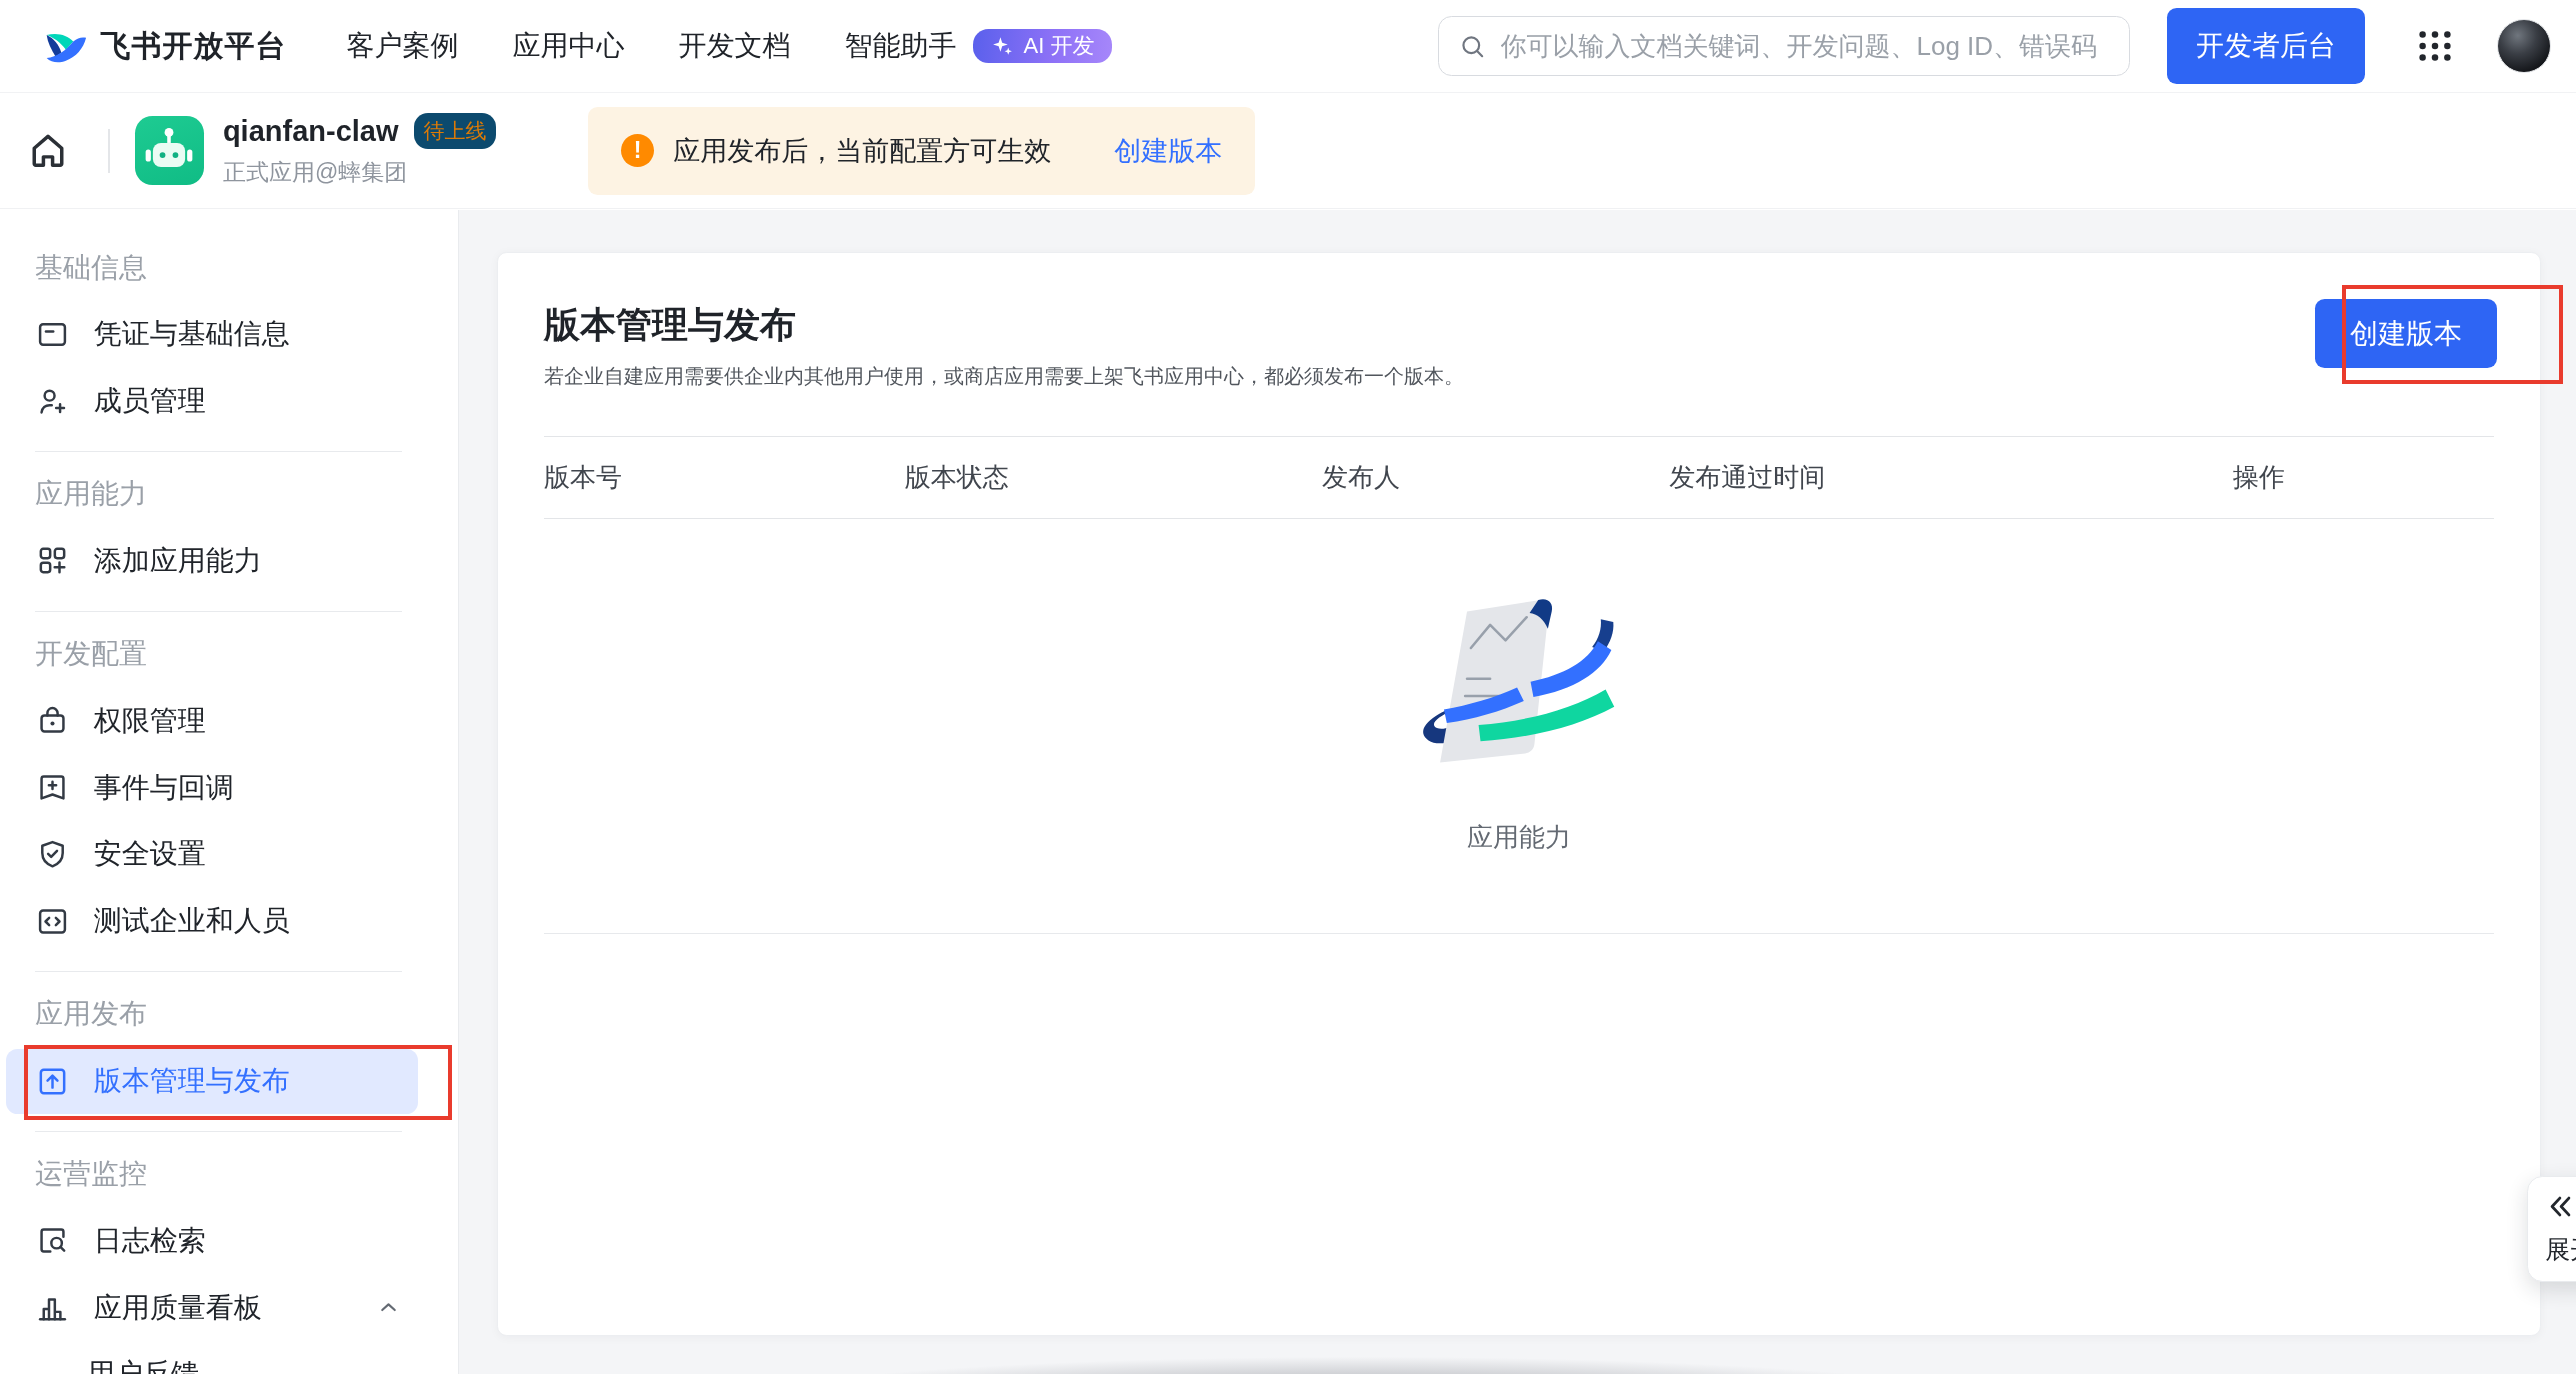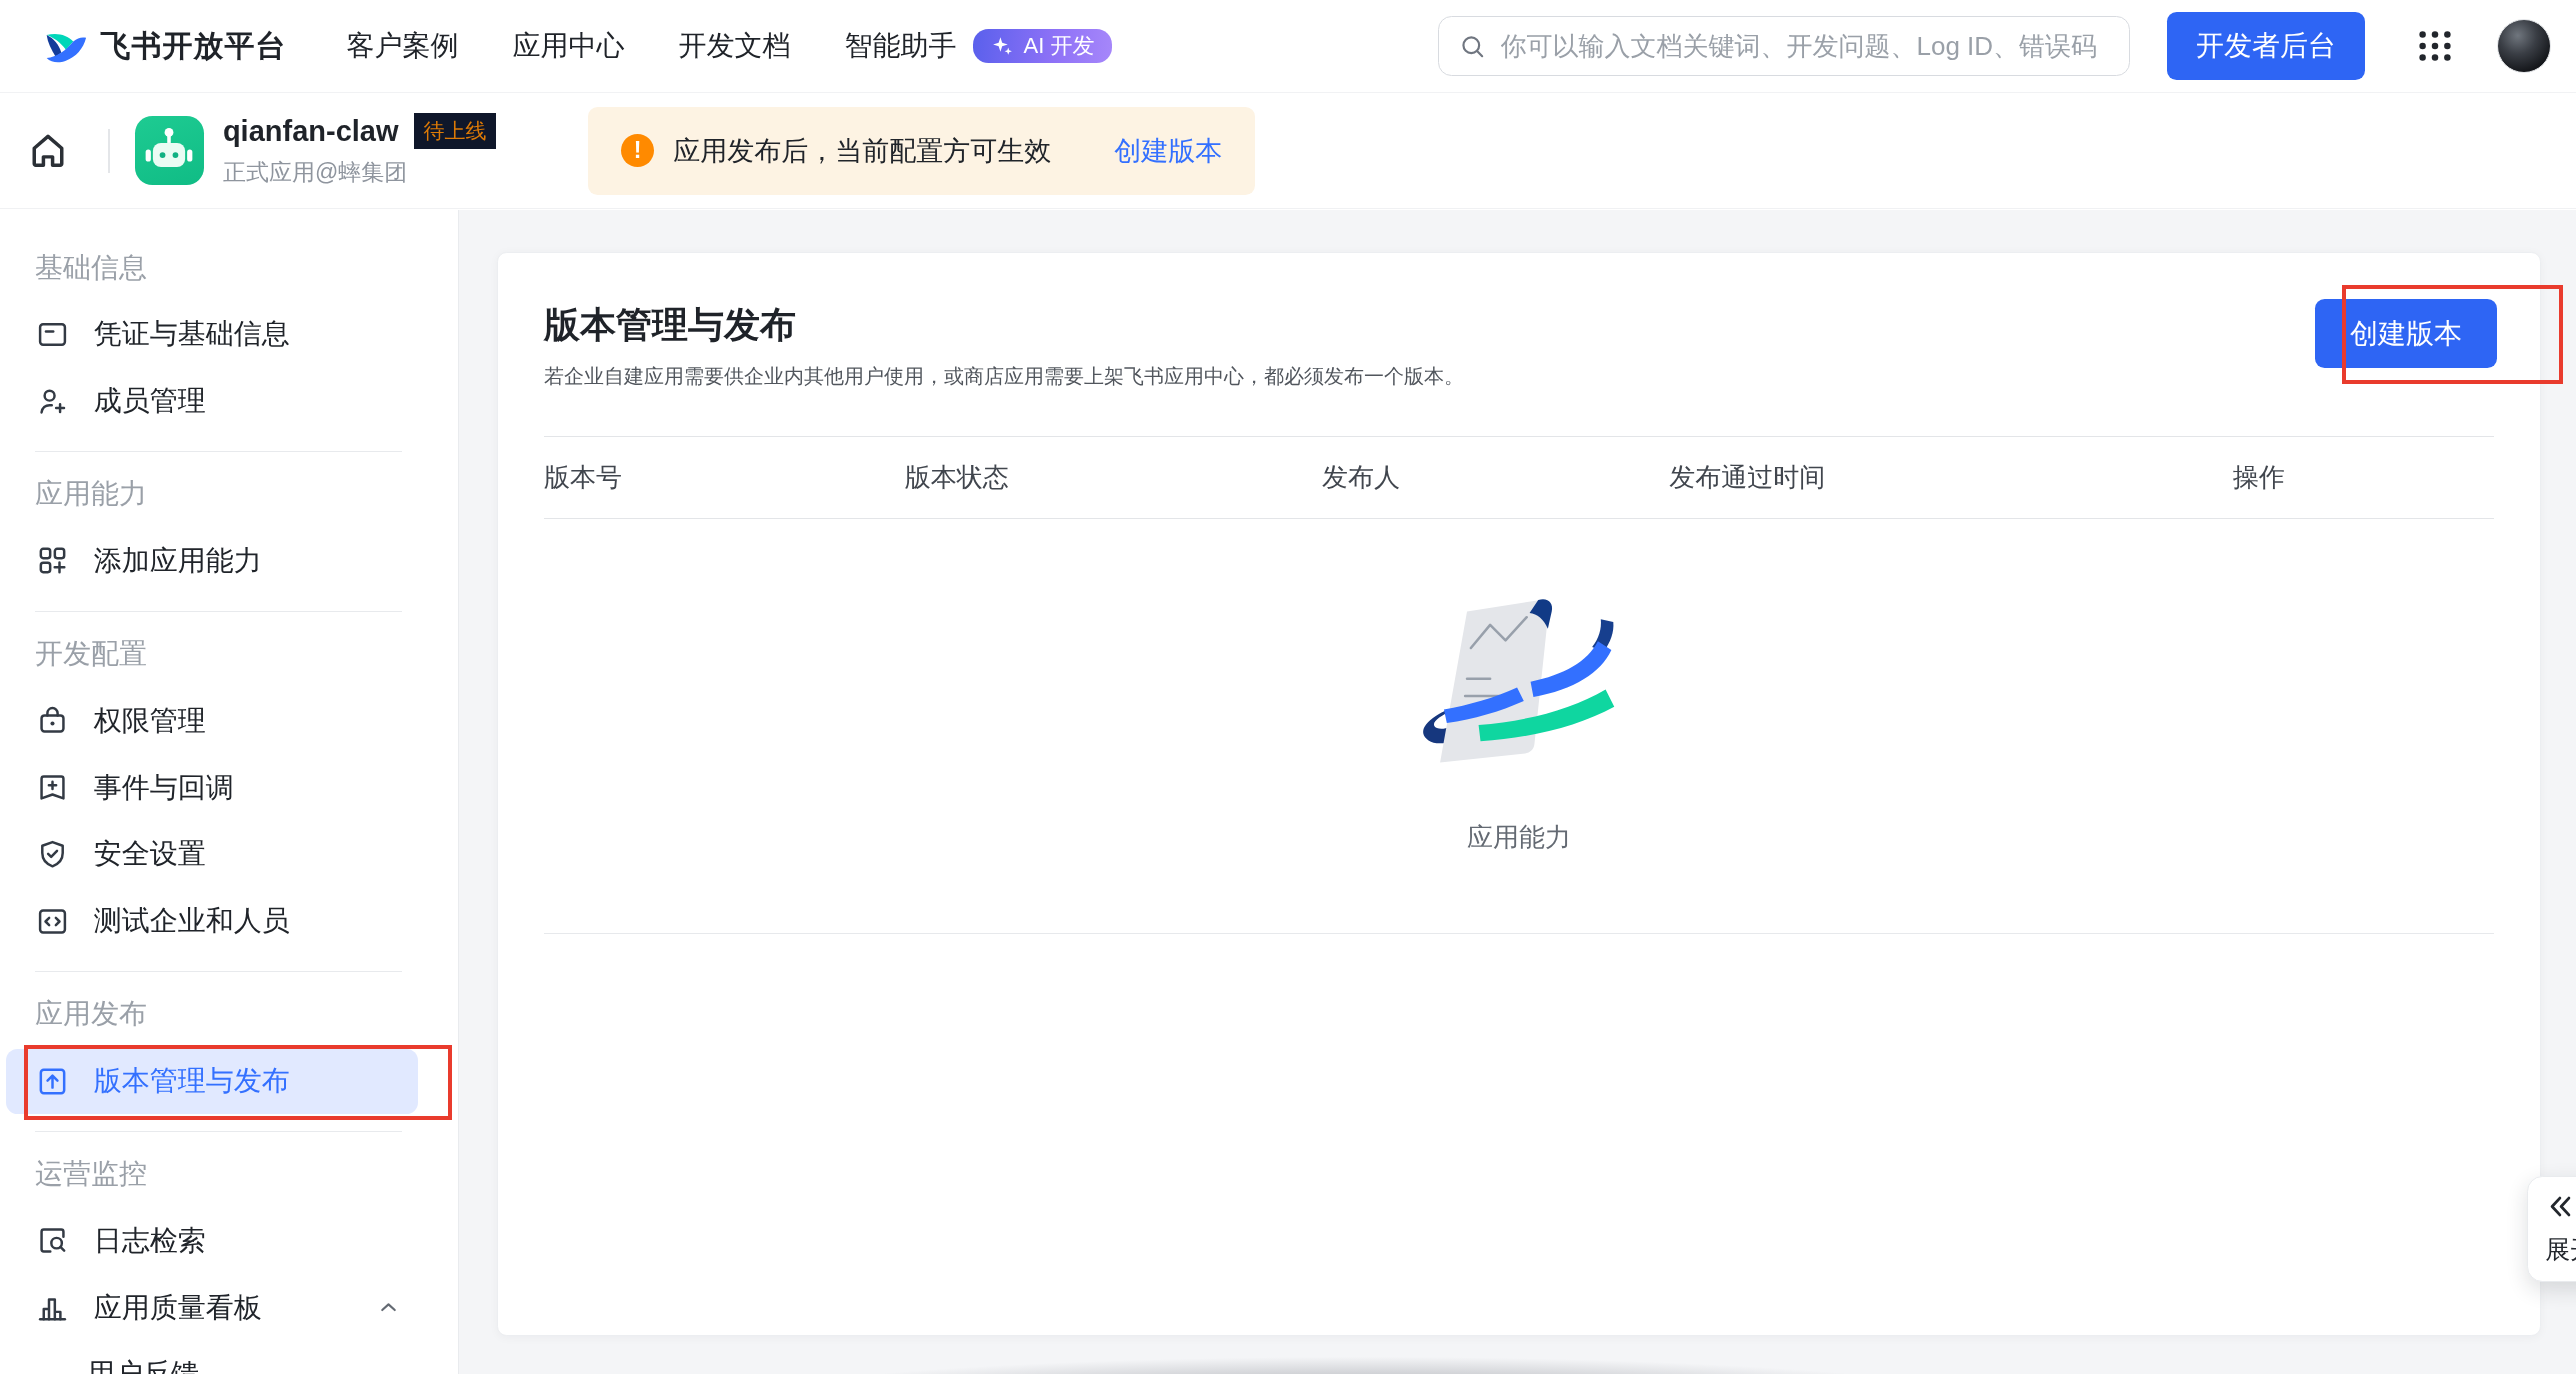--- a/index.html
+++ b/index.html
@@ -20,41 +20,41 @@
   .ai-badge { margin-left:-38px; display:flex; align-items:center; gap:8.7px; height:34px;
               padding:0 17.3px; border-radius:15.4px; color:#fff; font-size:22px; font-weight:500;
               background:linear-gradient(95deg,#5a60ec 0%,#8f72f7 60%,#a687fa 100%); }
   .hdr-spacer { flex:1; }
   .searchbox { width:692px; height:60px; border:1.9px solid #d8dbe0; border-radius:13.5px;
                display:flex; align-items:center; gap:13.5px; padding:0 19px; background:#fff; }
   .searchbox svg { width:29px; height:29px; color:#707680; flex:none; }
   .searchbox input { border:none; outline:none; font-size:26px; flex:1; background:transparent;
                      font-family:inherit; color:#1f2329; }
   .searchbox input::placeholder { color:#9aa0a8; }
-  .console-btn { margin-left:37px; height:68px; padding:11px 29px; border:none; border-radius:9.6px;
+  .console-btn { margin-left:37px; height:76px; padding:11px 29px; border:none; border-radius:9.6px;
                  background:#2e65f4; color:#fff; font-size:28px; font-weight:500; cursor:pointer;
                  display:flex; align-items:center; font-family:inherit; white-space:nowrap; }
   .apps-icon { margin-left:50px; width:40px; height:40px; color:#22262c; cursor:pointer; }
   .avatar { margin-left:42px; width:54px; height:54px; border-radius:50%; cursor:pointer;
             background:radial-gradient(circle at 38% 30%, #70767e 0%, #3a3e45 38%, #15171b 75%);
             border:1px solid #e3e5e8; }
   
   .appbar { position:absolute; top:93px; left:0; right:0; height:116px; background:#fff;
             display:flex; align-items:center; padding-left:23px; border-bottom:1px solid #f0f1f3; z-index:4; }
   .home-btn { width:50px; height:50px; display:flex; align-items:center; justify-content:center;
               color:#2b3036; cursor:pointer; }
   .home-btn svg { width:44px; height:44px; }
   .vdiv { width:1.9px; height:44px; background:#e4e6e9; margin:0 25px 0 35px; }
   .app-icon { width:69px; height:69px; border-radius:17.3px; flex:none;
               background:linear-gradient(160deg,#1ecb92,#10bc85); display:flex; align-items:center; justify-content:center; }
   .app-icon svg { width:58px; height:58px; }
   .app-meta { margin-left:19px; }
   .app-name-row { display:flex; align-items:center; gap:15.4px; }
   .app-name { font-size:29px; font-weight:700; }
-  .status-badge { font-size:21px; color:#dd7a06; background:#0f172a; padding:3.8px 9.6px; border-radius:0; }
+  .status-badge { font-size:21px; color:#dd7a06; background:#0c4a6e; padding:3.8px 9.6px; border-radius:14px; }
   .app-subtitle { font-size:23px; color:#8f959e; margin-top:7.7px; }
   .notice { margin-left:92px; height:88px; background:#fdf3e3; border-radius:9.6px;
             display:flex; align-items:center; padding:0 33px; gap:19px; }
   .warn-icon { width:33px; height:33px; border-radius:50%; background:#ff8a00; color:#fff;
                font-size:23px; font-weight:700; display:flex; align-items:center; justify-content:center; flex:none; }
   .notice-text { font-size:27px; color:#20242a; }
   .notice-link { font-size:27px; color:#3370ff; margin-left:44px; cursor:pointer; white-space:nowrap; }
   
   .sidebar { position:absolute; top:210px; left:0; width:459px; bottom:0; background:#fff;
              border-right:1px solid #e9ebee; padding-top:27px; overflow:hidden; z-index:3; }

